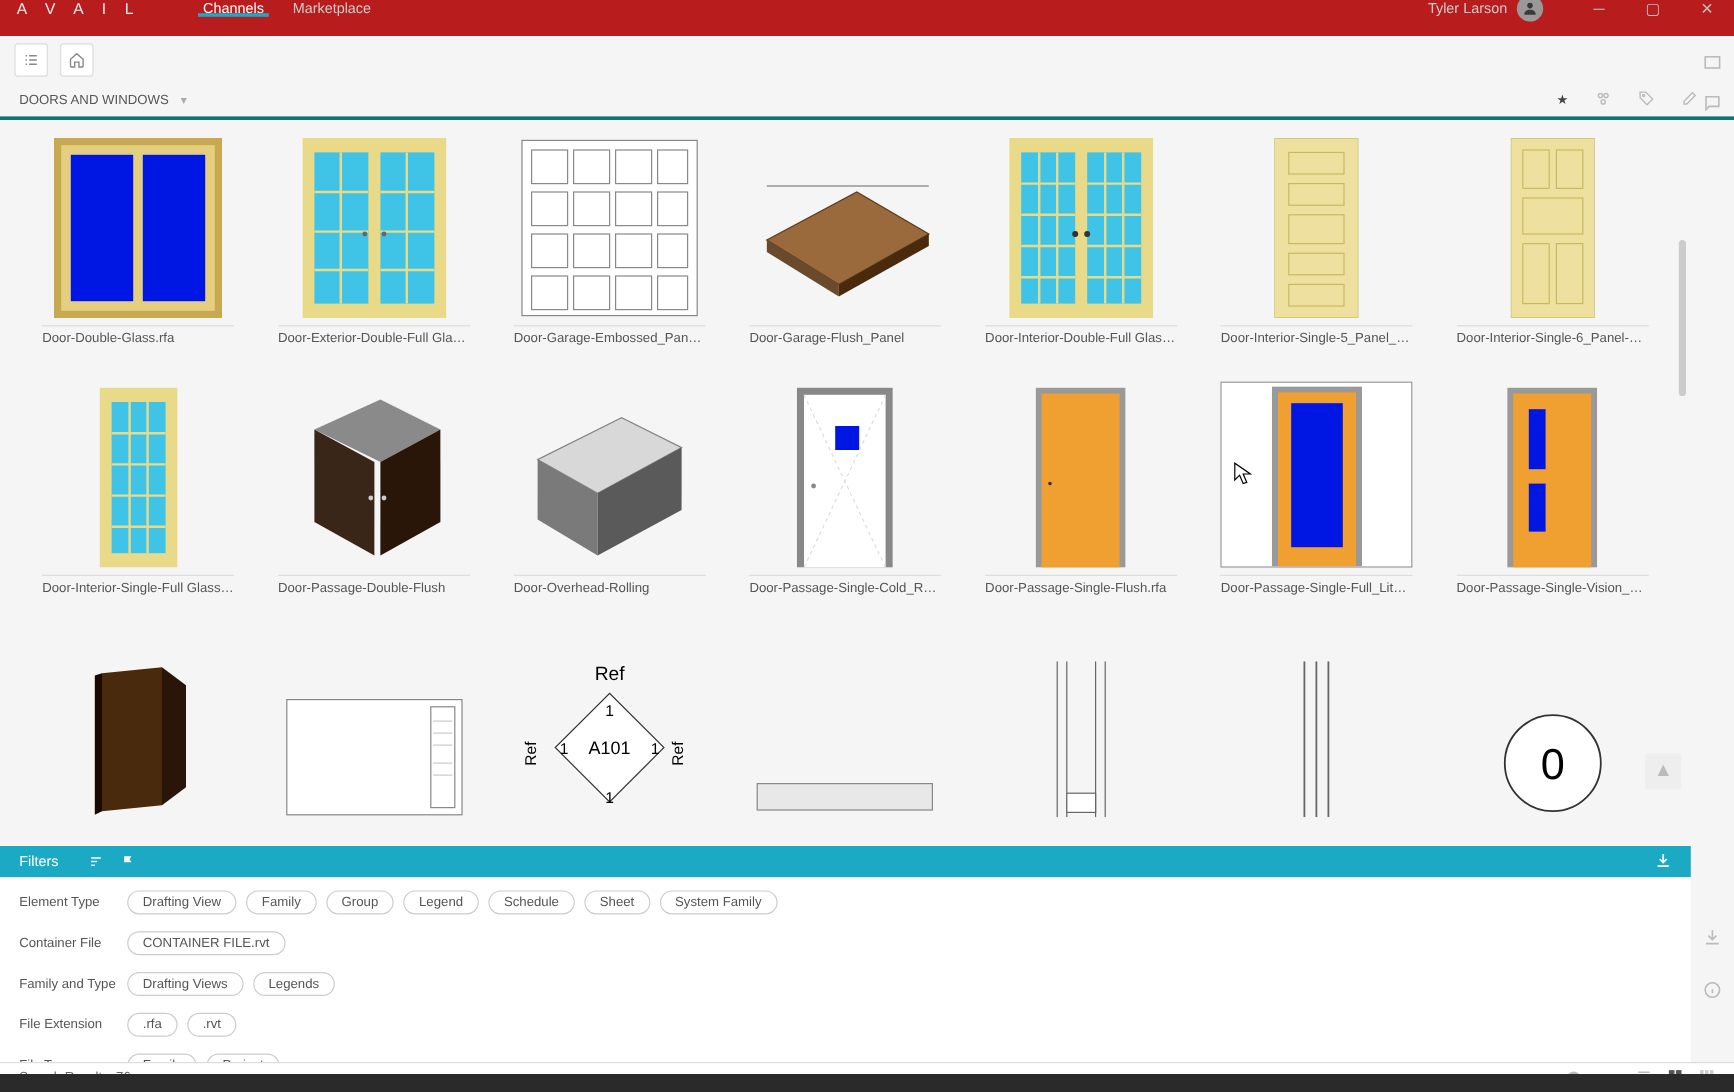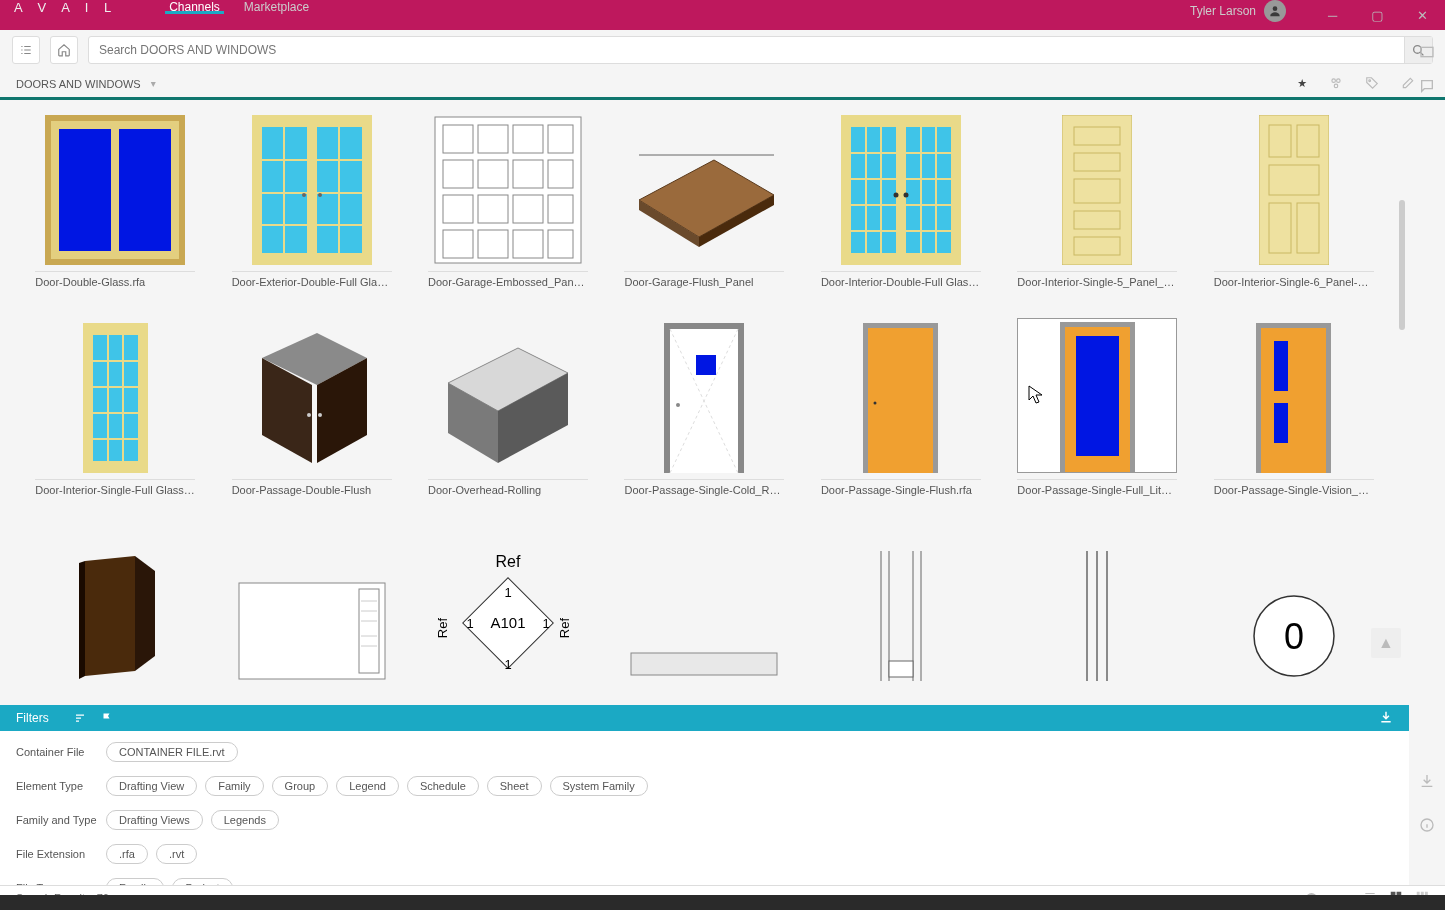--- a/index.html
+++ b/index.html
@@ -1,19 +1,19 @@
 <!DOCTYPE html>
 <html><head>
 <meta charset="utf-8">
 <style>
   *{box-sizing:border-box;margin:0;padding:0;font-family:'Segoe UI',Arial,sans-serif}
   body{width:1445px;height:910px;background:#f5f5f5;overflow:hidden;position:relative}
   
   
-  .titlebar{height:30px;background:#be185d;display:flex;align-items:flex-start;color:#ccc;padding:0 0 16px 14px}
+  .titlebar{height:30px;background:#b91c1c;display:flex;align-items:center;color:#ccc;padding:0 0 16px 14px}
   .logo{letter-spacing:6px;font-size:13px;color:#eee;font-weight:300}
   .nav{display:flex;margin-left:40px;height:100%}
   .nav-item{padding:0 12px;font-size:12px;display:flex;align-items:center;cursor:pointer;position:relative;color:#ccc}
   .nav-item.active{color:#fff}
   .nav-item.active::after{content:"";position:absolute;bottom:0;left:8px;right:8px;height:3px;background:#1ba9c4}
   .user{margin-left:auto;display:flex;align-items:center;font-size:12px;padding-right:6px}
   .user-icon{width:22px;height:22px;border-radius:50%;background:#999;margin-left:8px;display:flex;align-items:center;justify-content:center}
   .win-controls{display:flex;margin-left:18px}
   .win-btn{width:45px;height:30px;display:flex;align-items:center;justify-content:center;cursor:pointer;color:#bbb;font-size:13px}
   
@@ -100,29 +100,20 @@
 <div class="searchrow">
   <div class="sq-btn">
     <svg width="14" height="14" viewBox="0 0 24 24" fill="none" stroke="#888" stroke-width="2">
         <path d="M4 6h2M4 12h2M4 18h2M9 6h11M9 12h11M9 18h11"></path>
       </svg>
   </div>
   <div class="sq-btn">
     <svg width="14" height="14" viewBox="0 0 24 24" fill="none" stroke="#888" stroke-width="2">
         <path d="M3 11l9-8 9 8v10a1 1 0 01-1 1h-5v-7h-6v7H4a1 1 0 01-1-1z"></path>
       </svg>
-  </div>
-  <div class="searchbox">
-    <input type="text" placeholder="Search DOORS AND WINDOWS" style="">
-    <div class="search-go">
-      <svg width="13" height="13" viewBox="0 0 24 24" fill="none" stroke="#888" stroke-width="2.5">
-          <circle cx="10" cy="10" r="7"></circle>
-          <path d="M21 21l-6-6"></path>
-        </svg>
-    </div>
   </div>
 </div>
 
 <div class="crumb">
   <span>DOORS AND WINDOWS</span>
   <span class="chev">▾</span>
   <div class="crumb-icons">
     <span style="color:#444">★</span>
     <span>
       <svg width="14" height="14" viewBox="0 0 24 24" fill="none" stroke="#bbb" stroke-width="2">
@@ -496,35 +487,35 @@
         </svg>
     </span>
     <span class="dl">
       <svg width="14" height="14" viewBox="0 0 24 24" fill="none" stroke="#fff" stroke-width="2.5">
           <path d="M12 3v12M7 10l5 5 5-5M4 20h16"></path>
         </svg>
     </span>
   </div>
   <div class="fbody" id="filters-body">
       <div class="frow">
-        <div class="flabel">Container File</div>
-        <div class="pills">
-          <div class="pill">CONTAINER FILE.rvt</div>
-        </div>
-      </div>
-      <div class="frow">
         <div class="flabel">Element Type</div>
         <div class="pills">
           <div class="pill">Drafting View</div>
           <div class="pill">Family</div>
           <div class="pill">Group</div>
           <div class="pill">Legend</div>
           <div class="pill">Schedule</div>
           <div class="pill">Sheet</div>
           <div class="pill">System Family</div>
+        </div>
+      </div>
+      <div class="frow">
+        <div class="flabel">Container File</div>
+        <div class="pills">
+          <div class="pill">CONTAINER FILE.rvt</div>
         </div>
       </div>
       <div class="frow">
         <div class="flabel">Family and Type</div>
         <div class="pills">
           <div class="pill">Drafting Views</div>
           <div class="pill">Legends</div>
         </div>
       </div>
       <div class="frow">

